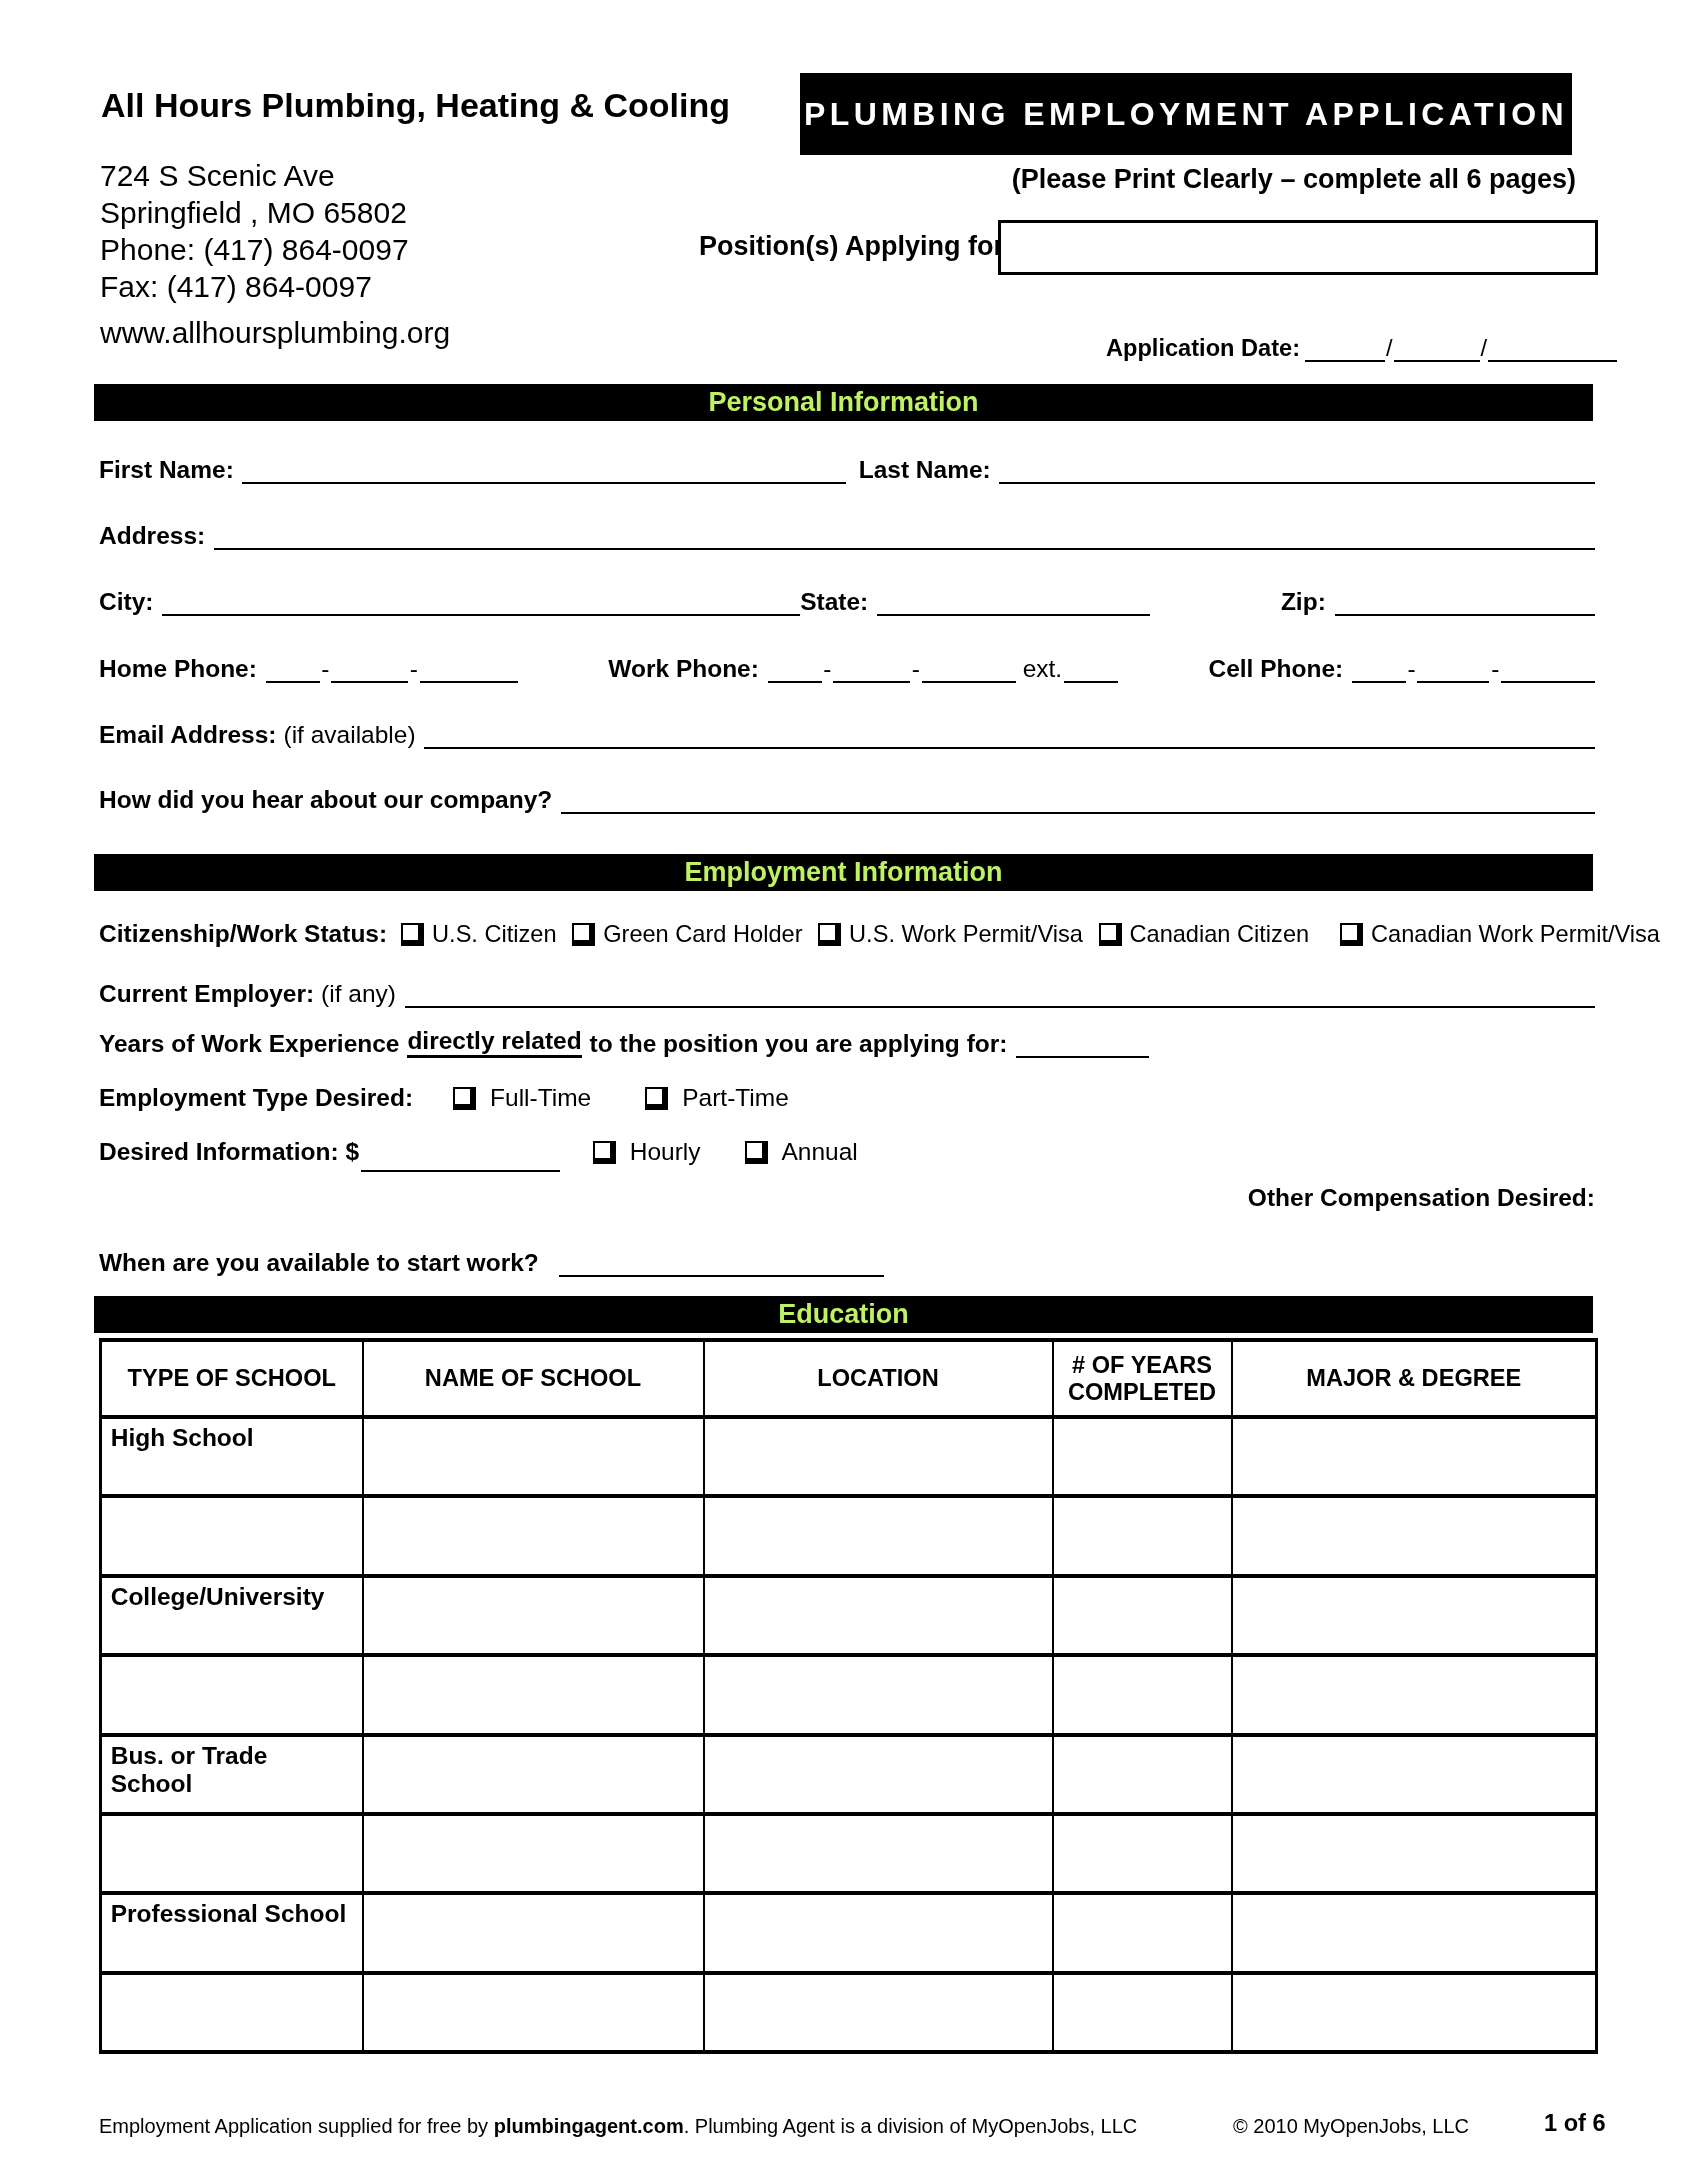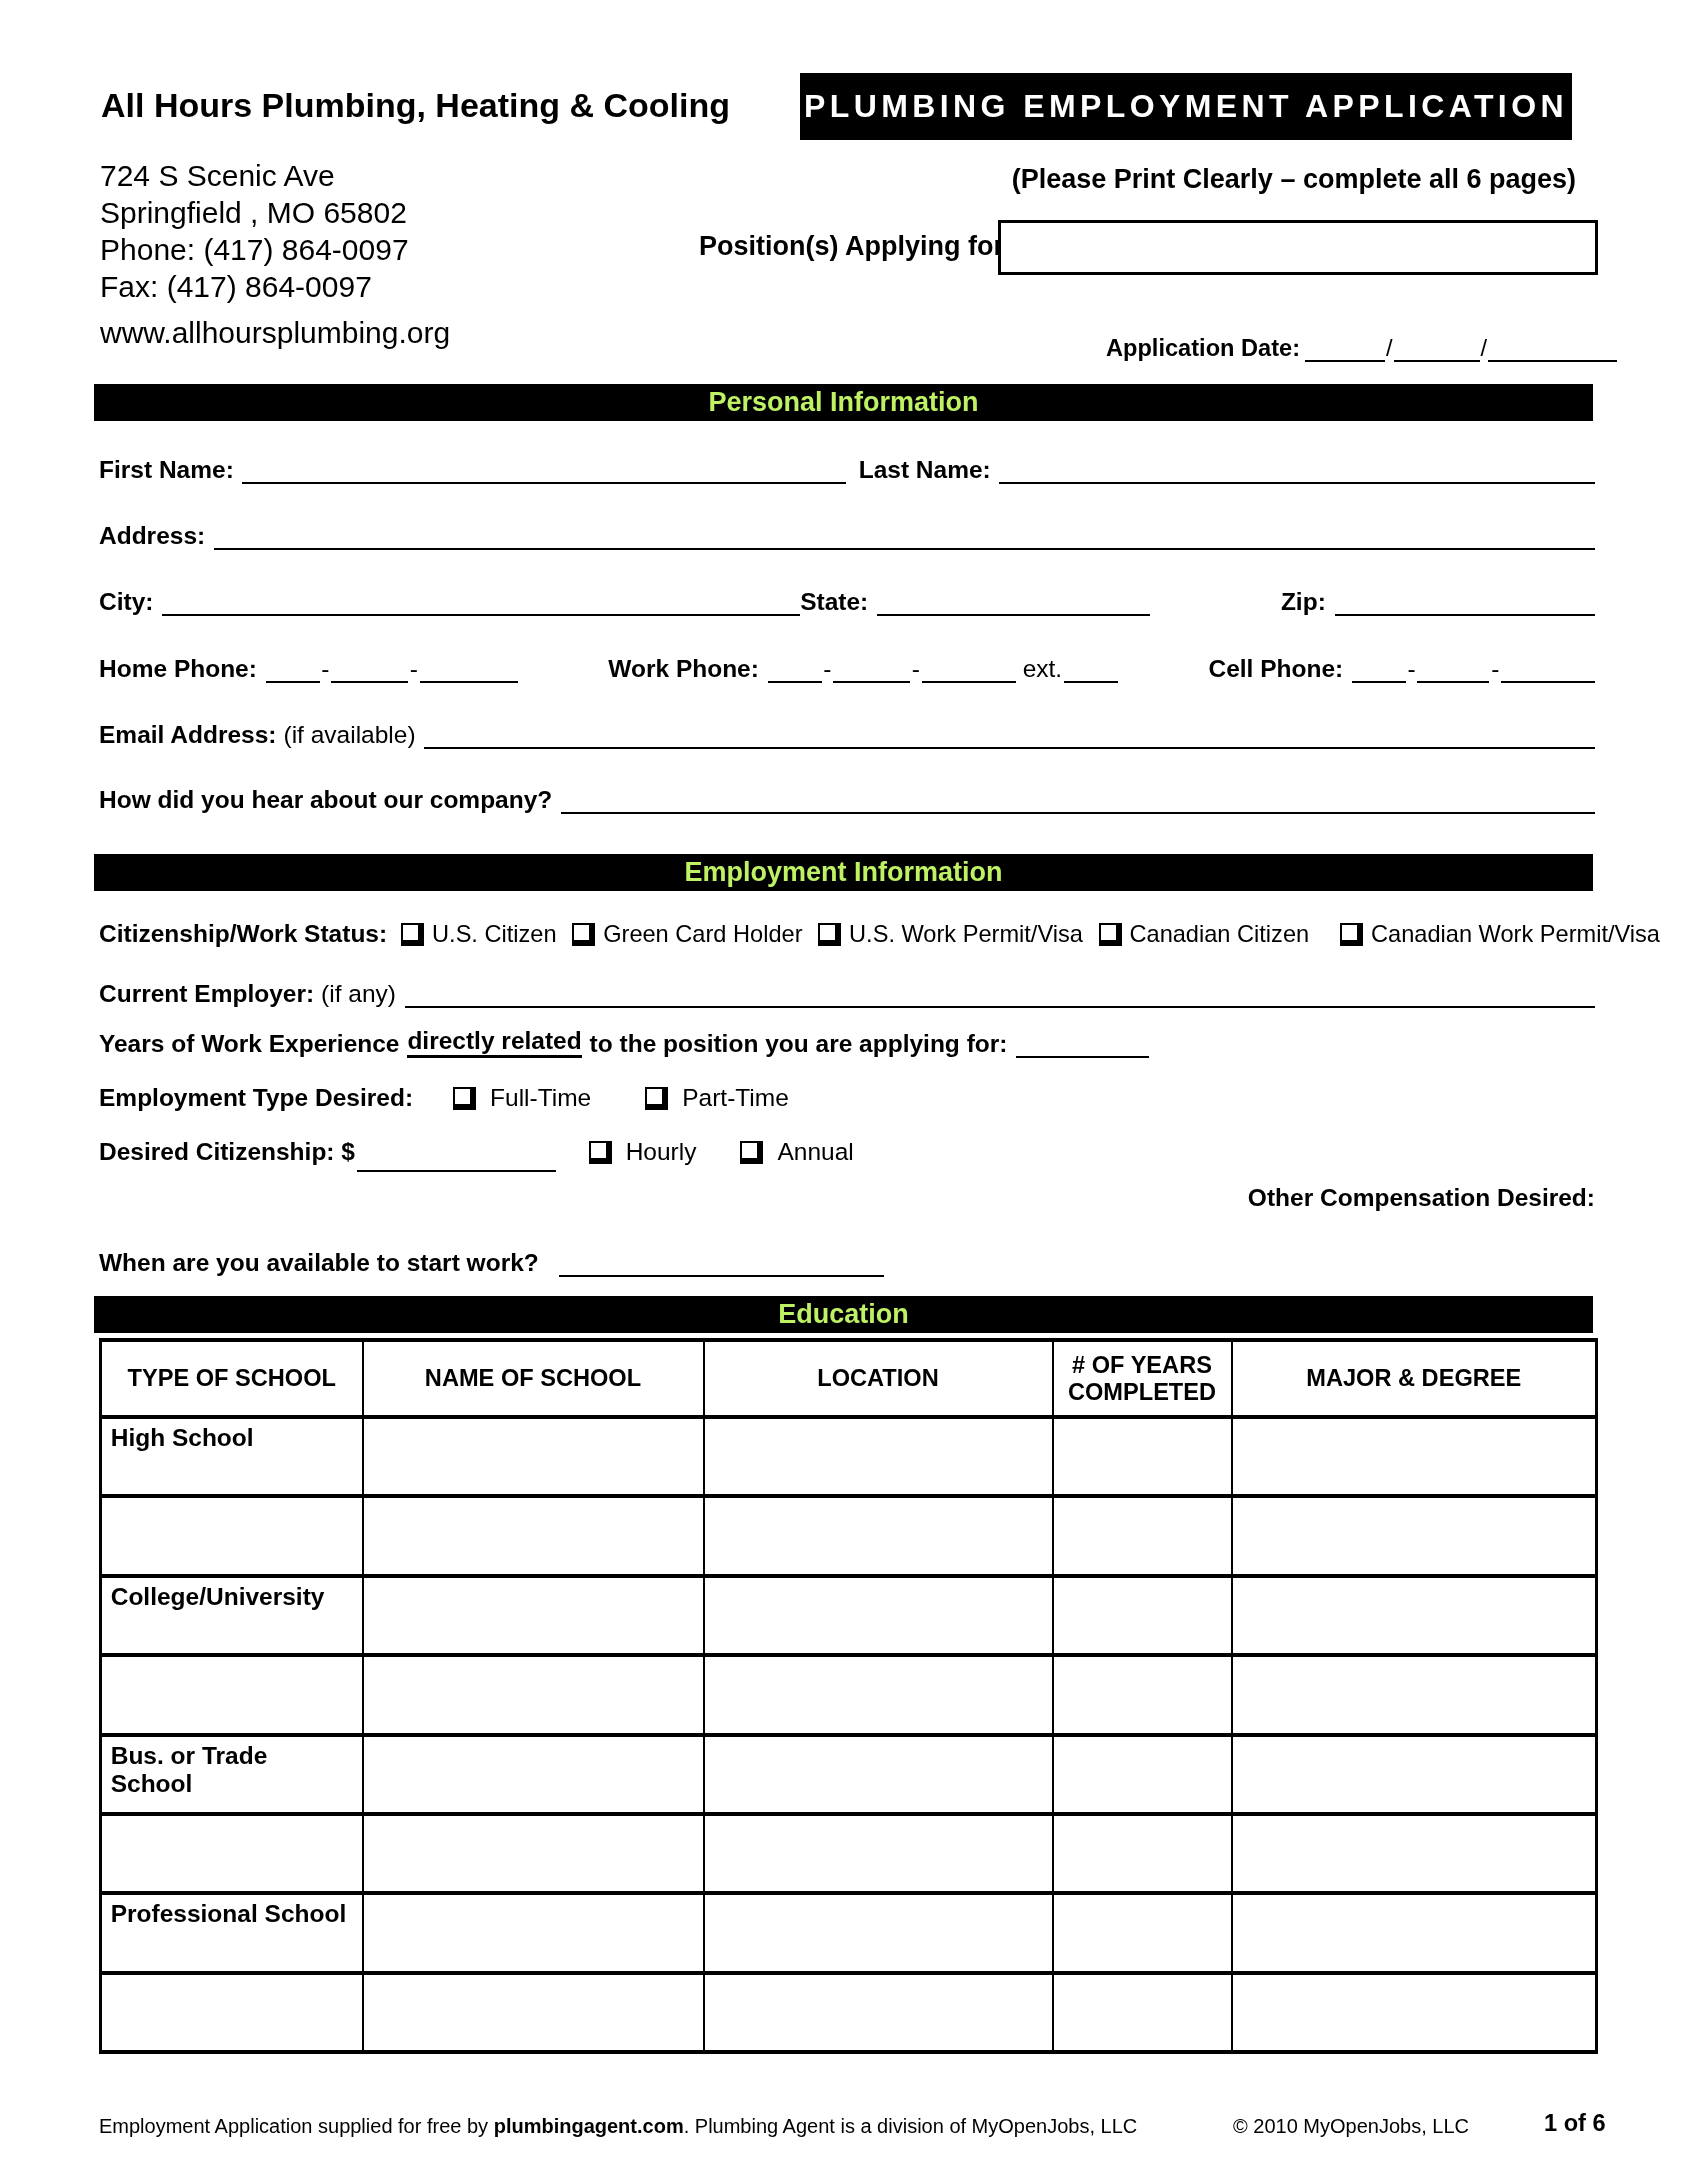--- a/index.html
+++ b/index.html
@@ -3,21 +3,21 @@
 <meta charset="utf-8">
 <style>
   html,body{margin:0;padding:0;background:#fff;}
   .page{position:relative;width:1687px;height:2184px;background:#ffffff;overflow:hidden;
         font-family:"Liberation Sans",sans-serif;color:#000;}
   .bold{font-weight:bold;}
   
   .company-name{position:absolute;left:101px;top:86px;font-size:34px;font-weight:bold;white-space:nowrap;}
   .company-address{position:absolute;left:100px;top:157px;font-size:30px;line-height:37px;}
   .website{position:absolute;left:100px;top:316px;font-size:30px;}
-  .title-banner{position:absolute;left:800px;top:73px;width:772px;height:67px;background:#000;color:#fff;
+  .title-banner{position:absolute;left:800px;top:73px;width:772px;height:82px;background:#000;color:#fff;
         display:flex;align-items:center;justify-content:center;font-size:32px;font-weight:bold;letter-spacing:4.4px;white-space:nowrap;}
   .print-note{position:absolute;left:797px;top:164px;width:779px;text-align:right;font-size:27px;font-weight:bold;white-space:nowrap;}
   .positions-label{position:absolute;left:699px;top:231px;font-size:27px;font-weight:bold;white-space:nowrap;}
   .positions-box{position:absolute;left:998px;top:220px;width:594px;height:49px;border:3.5px solid #000;background:#fff;}
   .app-date{position:absolute;left:1106px;top:334px;display:flex;align-items:flex-end;font-size:23.6px;}
   .app-date .lbl{font-weight:bold;white-space:nowrap;margin-right:5.2px;}
   .blank{display:inline-block;border-bottom:2.6px solid #000;height:26px;}
   .slash{padding:0 0.9px;font-weight:normal;}
   
   .section-banner{position:absolute;left:94px;width:1499px;height:37px;background:#000;color:#bef264;
@@ -185,21 +185,21 @@
       <span class="cb"></span>
       <span class="opt-text">Full-Time</span>
     </span>
     <span class="opt opt-tight" style="margin-left:54px;">
       <span class="cb"></span>
       <span class="opt-text">Part-Time</span>
     </span>
   </div>
 
   <div class="row row-cb" style="top:1132px;">
-    <span class="lbl">Desired Citizenship: $</span>
+    <span class="lbl">Desired Information: $</span>
     <span class="fillw" style="width:199px;margin-left:1.7px;align-self:flex-end;"></span>
     <span class="opt opt-tight" style="margin-left:33px;">
       <span class="cb"></span>
       <span class="opt-text">Hourly</span>
     </span>
     <span class="opt opt-tight" style="margin-left:44px;">
       <span class="cb"></span>
       <span class="opt-text">Annual</span>
     </span>
   </div>

